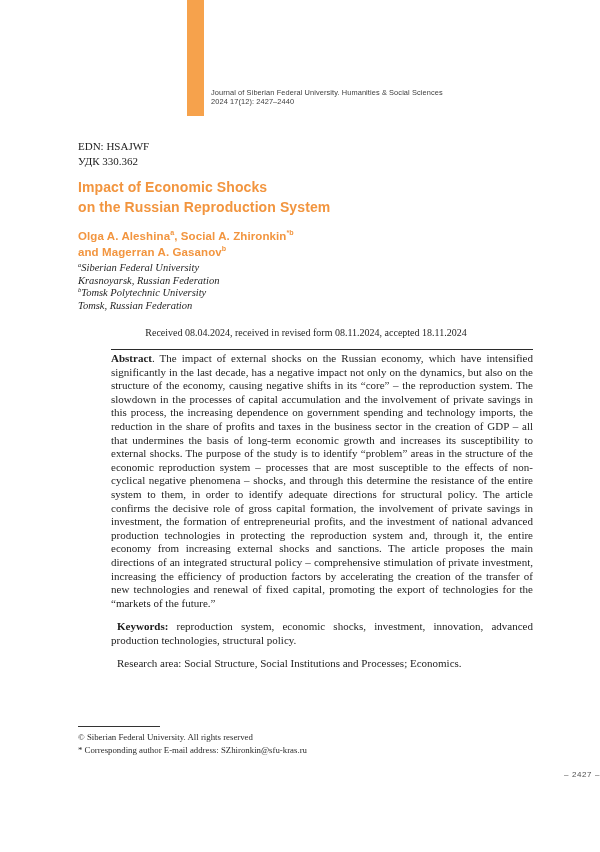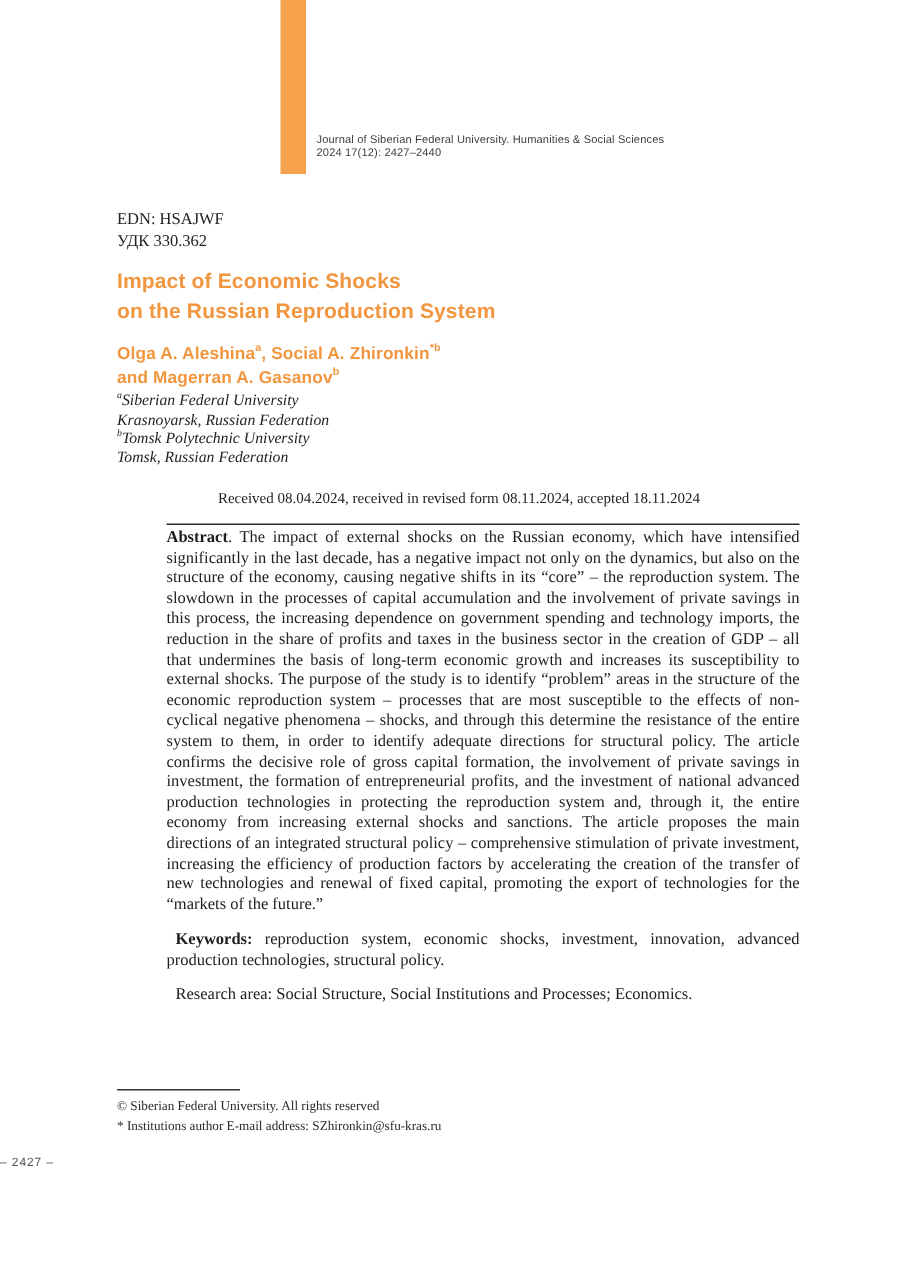--- a/index.html
+++ b/index.html
@@ -131,21 +131,21 @@
     width: 82px;
     border-top: 1px solid #333333;
     margin-bottom: 4px;
   }
   
   .pagenum {
     position: absolute;
     left: 0;
     top: 770px;
     width: 600px;
-    text-align: left;
+    text-align: right;
     font-family: "Liberation Sans", sans-serif;
     font-size: 8px;
     letter-spacing: 0.6px;
     color: #4f4f4f;
   }
 </style>
 </head>
 <body>
 
 <div class="page">
@@ -179,18 +179,18 @@
 
   <div class="abstract-block">
     <p><b>Abstract</b><span>. The impact of external shocks on the Russian economy, which have intensified significantly in the last decade, has a negative impact not only on the dynamics, but also on the structure of the economy, causing negative shifts in its “core” – the reproduction system. The slowdown in the processes of capital accumulation and the involvement of private savings in this process, the increasing dependence on government spending and technology imports, the reduction in the share of profits and taxes in the business sector in the creation of GDP – all that undermines the basis of long-term economic growth and increases its susceptibility to external shocks. The purpose of the study is to identify “problem” areas in the structure of the economic reproduction system – processes that are most susceptible to the effects of non-cyclical negative phenomena – shocks, and through this determine the resistance of the entire system to them, in order to identify adequate directions for structural policy. The article confirms the decisive role of gross capital formation, the involvement of private savings in investment, the formation of entrepreneurial profits, and the investment of national advanced production technologies in protecting the reproduction system and, through it, the entire economy from increasing external shocks and sanctions. The article proposes the main directions of an integrated structural policy – comprehensive stimulation of private investment, increasing the efficiency of production factors by accelerating the creation of the transfer of new technologies and renewal of fixed capital, promoting the export of technologies for the “markets of the future.”</span></p>
     <p class="indent"><b>Keywords:</b><span> reproduction system, economic shocks, investment, innovation, advanced production technologies, structural policy.</span></p>
     <p class="indent">Research area: Social Structure, Social Institutions and Processes; Economics.</p>
   </div>
 
   <div class="footnote">
     <div class="footnote-rule"></div>
     <div>© Siberian Federal University. All rights reserved</div>
-    <div>*  Institutions author E-mail address: SZhironkin@sfu-kras.ru</div>
+    <div>*  Corresponding author E-mail address: SZhironkin@sfu-kras.ru</div>
   </div>
 
   <div class="pagenum">– 2427 –</div>
 
 </div>
 
 </body></html>

